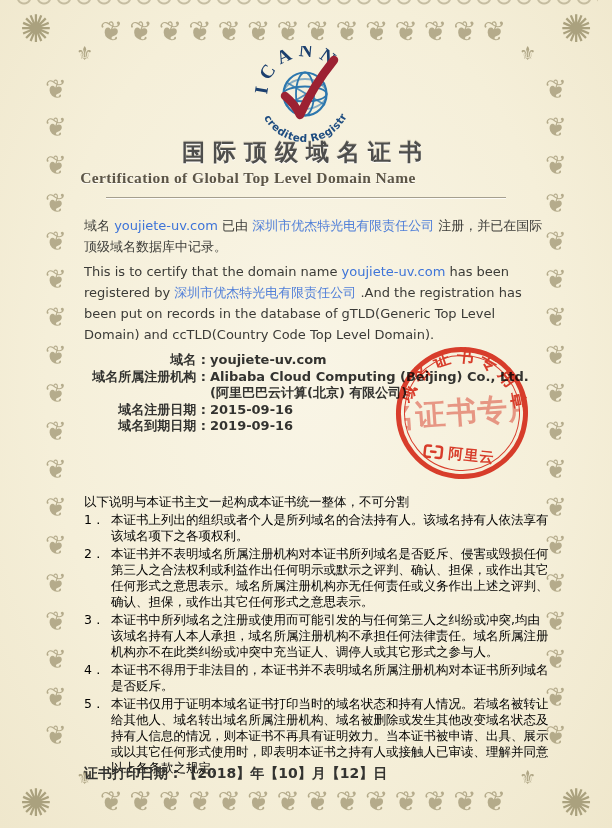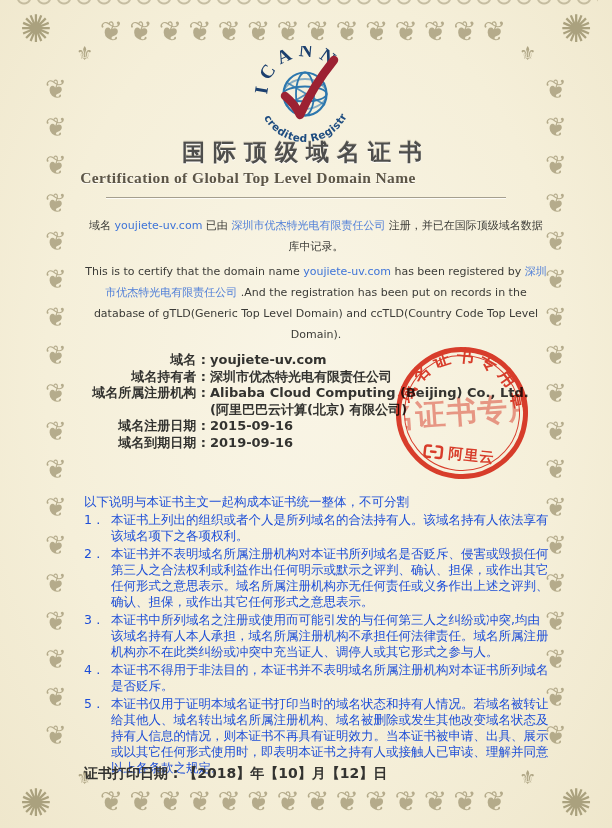--- a/index.html
+++ b/index.html
@@ -28,21 +28,21 @@
   .logo{position:absolute;top:46px;left:239px;width:132px;height:104px;}
   .title-cn{position:absolute;top:137px;left:0;width:612px;text-align:center;
     font-size:23px;font-weight:bold;letter-spacing:8px;color:#4e4e4c;
     text-shadow:0 1px 0 rgba(255,255,255,.85), 0 -1px 0 rgba(90,80,60,.25);}
   .title-en{position:absolute;top:169px;left:0;width:496px;text-align:center;
     font-family:"Liberation Serif","DejaVu Serif",serif;font-weight:bold;font-size:15.5px;
     color:#5c5546;letter-spacing:.4px;text-shadow:0 1px 0 rgba(255,255,255,.8);}
   .divider{position:absolute;top:197px;left:106px;width:400px;height:1px;background:#a59f8e;box-shadow:0 1px 0 rgba(255,255,255,.75);}
 
   
-  .para{position:absolute;left:84px;width:464px;font-size:11px;line-height:21px;color:#3b3b37;text-align:center;}
+  .para{position:absolute;left:84px;width:464px;font-size:13px;line-height:21px;color:#3b3b37;}
   .p-cn{top:215px;} .p-en{top:261px;}
   .blue{color:#3e74d8;} .blue2{color:#507fd8;}
 
   
   .details{position:absolute;top:352px;left:84px;width:466px;font-size:13px;line-height:16.5px;font-weight:bold;color:#333330;}
   .d-row{display:flex;align-items:flex-start;}
   .d-label{width:122px;flex:none;text-align:right;white-space:nowrap;}
   .d-value{flex:1;padding-left:4px;}
 
   
@@ -51,21 +51,21 @@
   .stamp .ring-outer{position:absolute;inset:0;border:5px solid #dd2f1f;border-radius:50%;}
   .stamp .ring-inner{position:absolute;inset:8px;border:1.5px solid #dd2f1f;border-radius:50%;}
   .stamp svg.arc{position:absolute;inset:0;}
   .stamp .clip{position:absolute;inset:8px;border-radius:50%;overflow:hidden;}
   .stamp .center-text{position:absolute;left:50%;top:50%;transform:translate(-50%,-50%) rotate(-10deg);
     font-size:30px;font-weight:bold;color:#dd2f1f;opacity:.5;white-space:nowrap;letter-spacing:1px;}
   .stamp .brand{position:absolute;left:0;right:0;bottom:15px;display:flex;justify-content:center;align-items:center;gap:3px;}
   .stamp .brand-text{font-size:14.5px;font-weight:bold;color:#dd2f1f;letter-spacing:1px;}
 
   
-  .disclaimer{position:absolute;top:494px;left:84px;width:468px;font-size:12.5px;line-height:16px;color:#1d4ed8;}
+  .disclaimer{position:absolute;top:494px;left:84px;width:468px;font-size:12.5px;line-height:16px;color:#000000;}
   .disc-intro{margin-bottom:2px;}
   .disc-item{display:flex;margin-top:2px;}
   .disc-num{width:27px;flex:none;}
   .disc-text{flex:1;}
 
   
   .print-date{position:absolute;top:765px;left:84px;font-size:14px;font-weight:bold;color:#333330;}
 </style>
 </head>
 <body>
@@ -117,24 +117,20 @@
 <div class="divider"></div>
 
 <div class="para p-cn"><span>域名 </span><span class="blue">youjiete-uv.com</span><span> 已由 </span><span class="blue2">深圳市优杰特光电有限责任公司</span><span> 注册，并已在国际顶级域名数据库中记录。</span></div>
 
 <div class="para p-en"><span>This is to certify that the domain name </span><span class="blue">youjiete-uv.com</span><span> has been registered by </span><span class="blue2">深圳市优杰特光电有限责任公司</span><span> .And the registration has been put on records in the database of gTLD(Generic Top Level Domain) and ccTLD(Country Code Top Level Domain).</span></div>
 
 <div class="details">
   <div class="d-row">
     <div class="d-label"><span>域名</span><span> : </span></div>
     <div class="d-value">youjiete-uv.com</div>
-  </div>
-  <div class="d-row">
-    <div class="d-label"><span>域名持有者</span><span> : </span></div>
-    <div class="d-value">深圳市优杰特光电有限责任公司</div>
   </div>
   <div class="d-row">
     <div class="d-label"><span>域名所属注册机构</span><span> : </span></div>
     <div class="d-value">Alibaba Cloud Computing (Beijing) Co., Ltd. (阿里巴巴云计算(北京) 有限公司)</div>
   </div>
   <div class="d-row">
     <div class="d-label"><span>域名注册日期</span><span> : </span></div>
     <div class="d-value">2015-09-16</div>
   </div>
   <div class="d-row">

